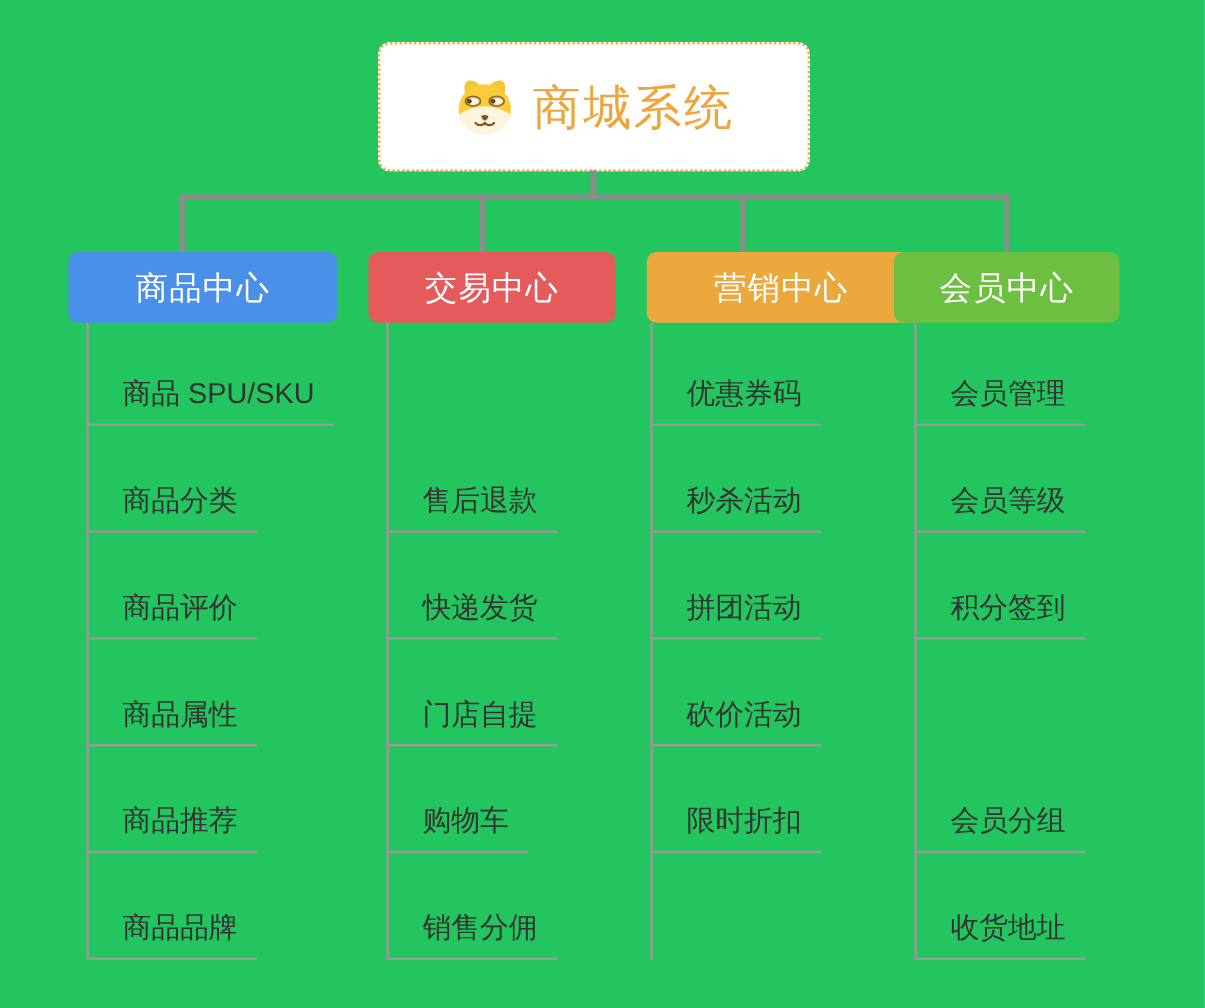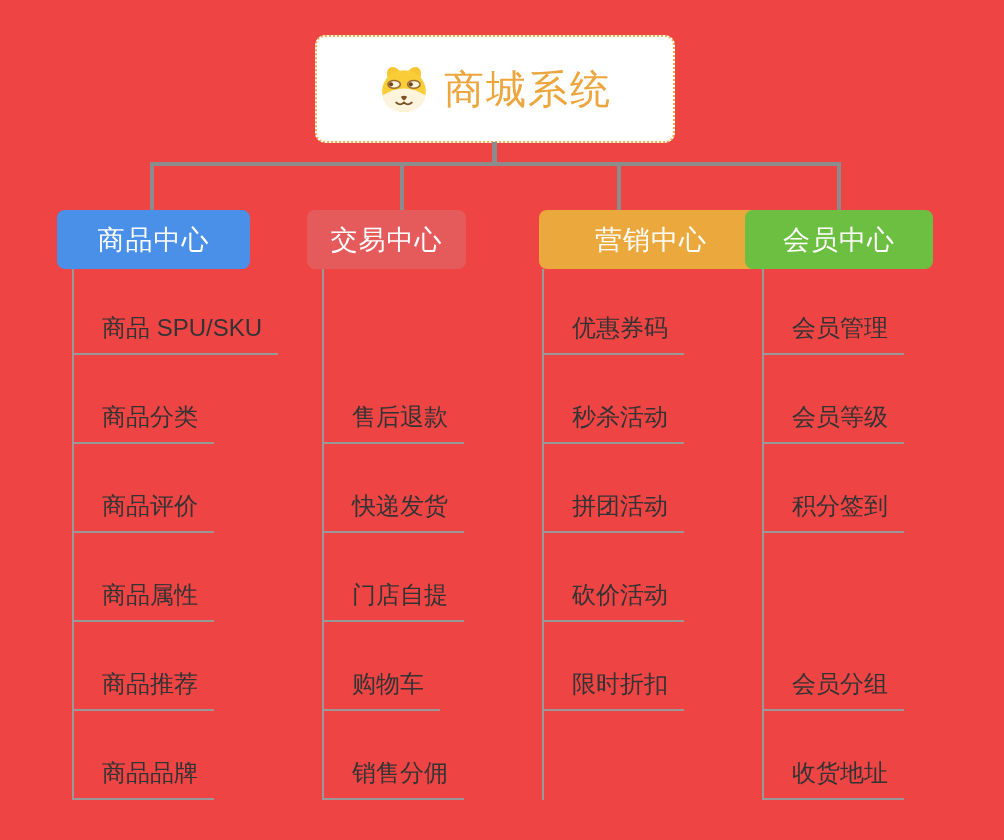--- a/index.html
+++ b/index.html
@@ -3,21 +3,21 @@
 <meta charset="utf-8">
 <style>
   html,body{margin:0;padding:0;}
   body{
     font-family:"Liberation Sans","DejaVu Sans",sans-serif;
     background:#f7f7f7;
   }
   .canvas{
     position:relative;
     width:1004px;height:840px;
-    background:#ef4444;
+    background:#22c55e;
     overflow:hidden;
   }
   
   .root-node{
     position:absolute;left:315px;top:35px;
     width:360px;height:108px;
     background:#ffffff;
     border:2px dotted #f3ad4a;
     border-radius:10px;
     box-sizing:border-box;
@@ -42,22 +42,22 @@
   .conn-stub.s2{left:617px;}
   .conn-stub.s3{left:837px;}
   
   .branch-header{
     position:absolute;top:210px;height:59px;
     border-radius:8px;
     display:flex;align-items:center;justify-content:center;
     color:#ffffff;font-size:27px;font-weight:400;
     letter-spacing:1px;white-space:nowrap;
   }
-  .b0{left:57px;width:193px;background:#4a90e8;}
-  .b1{left:307px;width:159px;background:#e55b5b;}
+  .b0{left:57px;width:224px;background:#4a90e8;}
+  .b1{left:307px;width:206px;background:#e55b5b;}
   .b2{left:539px;width:224px;background:#eba93d;}
   .b3{left:745px;width:188px;background:#6cbf40;}
   
   .spine{position:absolute;top:269px;width:2px;height:531px;background:#999999;}
   .spine.c0{left:72px;}
   .spine.c1{left:322px;}
   .spine.c2{left:542px;}
   .spine.c3{left:762px;}
   
   .leaf{

